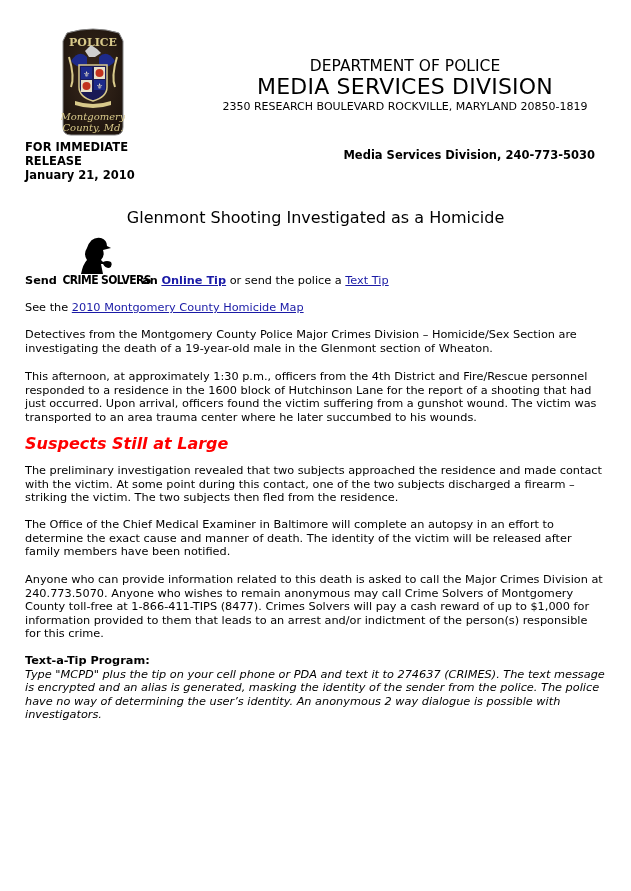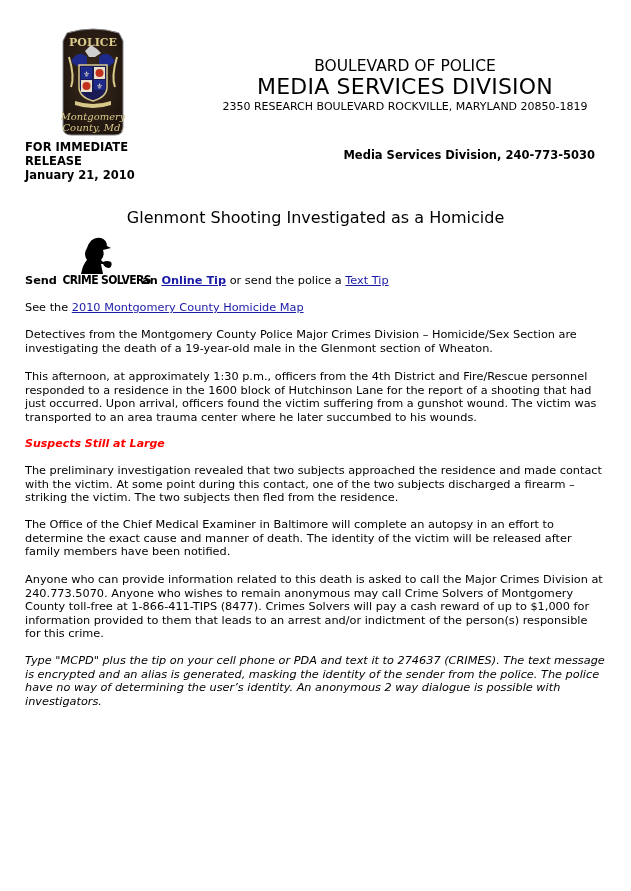--- a/index.html
+++ b/index.html
@@ -9,21 +9,21 @@
   .badge { left: 61px; top: 27px; width: 64px; height: 112px; }
   .hdr-dept { left: 180px; width: 450px; top: 57px; text-align: center; font-size: 15.5px; }
   .hdr-div { left: 180px; width: 450px; top: 74px; text-align: center; font-size: 22px; letter-spacing: 0.2px; }
   .hdr-addr { left: 180px; width: 450px; top: 100px; text-align: center; font-size: 11px; }
   .release { left: 25px; top: 140px; font-size: 11.5px; font-weight: bold; line-height: 14px; }
   .moreinfo { right: 36px; top: 148px; text-align: right; font-size: 11.5px; font-weight: bold; line-height: 14px; }
   .title { left: 0; width: 631px; top: 208px; text-align: center; font-size: 16px; }
   .body-text { left: 25px; width: 580px; font-size: 11.3px; line-height: 13.5px; }
   a { color: #1a1aa6; text-decoration: underline; }
   .bold { font-weight: bold; }
-  .red { color: #ff0000; font-weight: bold; font-style: italic; font-size: 11px; }
+  .red { color: #ff0000; font-weight: bold; font-style: italic; font-size: 16px; }
   .italic { font-style: italic; }
   .cs-logo { display: inline-block; position: relative; width: 78px; height: 14px; vertical-align: bottom; }
   .cs-text { position: absolute; left: 2px; bottom: 0; font-family: "DejaVu Sans Condensed", "DejaVu Sans", sans-serif;
              font-weight: bold; font-size: 12px; letter-spacing: -0.6px; white-space: nowrap; }
   .cs-fig { position: absolute; left: 16px; bottom: 11px; }
 </style>
 </head>
 <body>
 
 <div class="abs badge">
@@ -49,21 +49,21 @@
     <circle cx="25.5" cy="59" r="4" fill="#c2321e"></circle>
     <rect x="33" y="53" width="11" height="10" fill="#1d2a8a"></rect>
     <text x="25.5" y="50" text-anchor="middle" font-size="8" fill="#e8e0c8">⚜</text>
     <text x="38.5" y="62" text-anchor="middle" font-size="8" fill="#e8e0c8">⚜</text>
     <path d="M14 74 Q32 80 50 74 L50 78 Q32 84 14 78 Z" fill="#d8c98a"></path>
     <text x="32" y="93" text-anchor="middle" font-family="DejaVu Serif, serif" font-style="italic" font-size="10" fill="#d8c98a">Montgomery</text>
     <text x="32" y="104" text-anchor="middle" font-family="DejaVu Serif, serif" font-style="italic" font-size="10" fill="#d8c98a">County, Md.</text>
   </svg>
 </div>
 
-<div class="abs hdr-dept">BOULEVARD OF POLICE</div>
+<div class="abs hdr-dept">DEPARTMENT OF POLICE</div>
 <div class="abs hdr-div">MEDIA SERVICES DIVISION</div>
 <div class="abs hdr-addr">2350 RESEARCH BOULEVARD ROCKVILLE, MARYLAND 20850-1819</div>
 
 <div class="abs release">
   <div>FOR IMMEDIATE</div>
   <div>RELEASE</div>
   <div>January 21, 2010</div>
 </div>
 
 <div class="abs moreinfo">
@@ -92,14 +92,15 @@
 </div>
 
 <div class="abs body-text" style="top:328px;">Detectives from the Montgomery County Police Major Crimes Division – Homicide/Sex Section are investigating the death of a 19-year-old male in the Glenmont section of Wheaton.</div>
 <div class="abs body-text" style="top:370px;">This afternoon, at approximately 1:30 p.m., officers from the 4th District and Fire/Rescue personnel responded to a residence in the 1600 block of Hutchinson Lane for the report of a shooting that had just occurred. Upon arrival, officers found the victim suffering from a gunshot wound. The victim was transported to an area trauma center where he later succumbed to his wounds.</div>
 <div class="abs body-text red" style="top:437px;">Suspects Still at Large</div>
 <div class="abs body-text" style="top:464px;">The preliminary investigation revealed that two subjects approached the residence and made contact with the victim. At some point during this contact, one of the two subjects discharged a firearm – striking the victim. The two subjects then fled from the residence.</div>
 <div class="abs body-text" style="top:518px;">The Office of the Chief Medical Examiner in Baltimore will complete an autopsy in an effort to determine the exact cause and manner of death. The identity of the victim will be released after family members have been notified.</div>
 <div class="abs body-text" style="top:573px;">Anyone who can provide information related to this death is asked to call the Major Crimes Division at 240.773.5070. Anyone who wishes to remain anonymous may call Crime Solvers of Montgomery County toll-free at 1-866-411-TIPS (8477). Crimes Solvers will pay a cash reward of up to $1,000 for information provided to them that leads to an arrest and/or indictment of the person(s) responsible for this crime.</div>
 
 <div class="abs body-text" style="top:654px;">
+  <div class="bold">Text-a-Tip Program:</div>
   <div class="italic">Type "MCPD" plus the tip on your cell phone or PDA and text it to 274637 (CRIMES). The text message is encrypted and an alias is generated, masking the identity of the sender from the police. The police have no way of determining the user’s identity. An anonymous 2 way dialogue is possible with investigators.</div>
 </div>
 
 </body></html>

